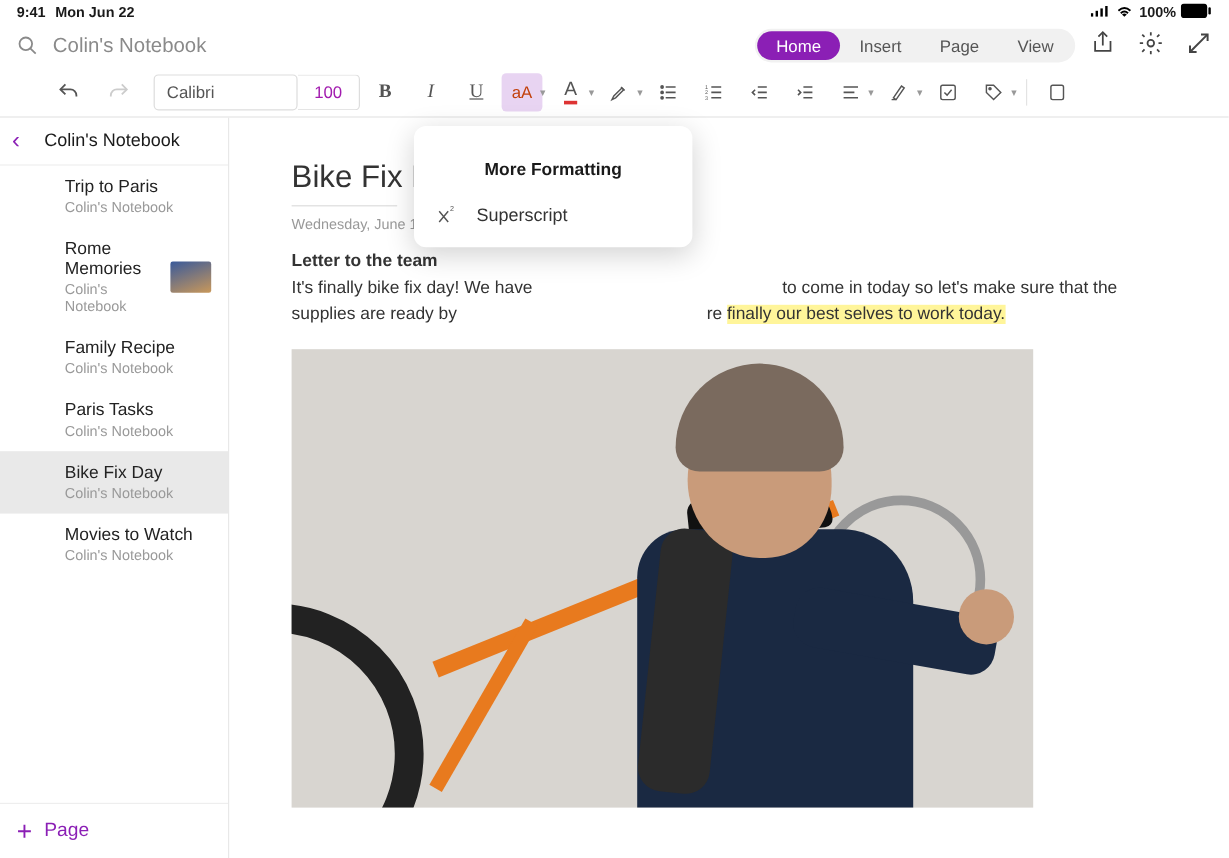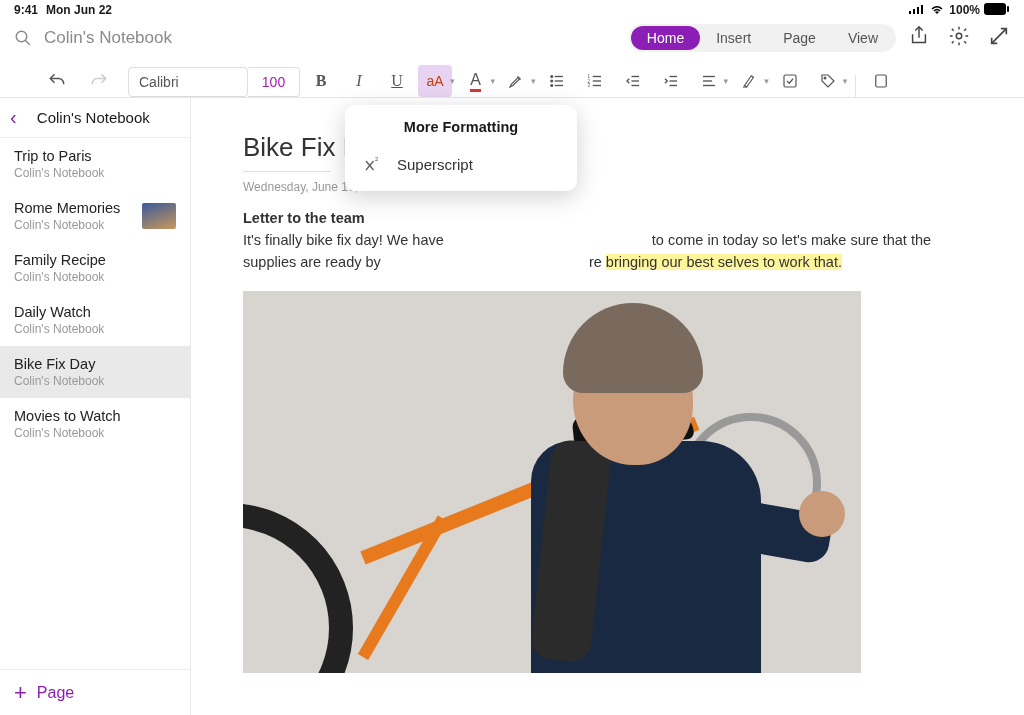--- a/index.html
+++ b/index.html
@@ -8,37 +8,37 @@
   .status-left { display: flex; gap: 8px; }
   .status-right { display: flex; align-items: center; gap: 4px; }
   .header-row { height: 36px; display: flex; align-items: center; padding: 0 14px; gap: 12px; }
   .search-icon { width:18px; height:18px; color:#8a8a8a; flex-shrink:0; }
   .search-placeholder { color:#8a8a8a; font-size: 17px; flex:1; }
   .tabs { display:flex; gap:0; background:#f1f1f1; border-radius:18px; padding:2px; }
   .tab { padding:4px 16px; font-size:14px; color:#555; border-radius:16px; }
   .tab.active { background:#8b1fb5; color:#fff; }
   .header-actions { display:flex; gap:18px; margin-left:auto; }
   .header-actions svg { width:22px; height:22px; color:#444; }
-  .toolbar { height: 42px; border-bottom:1px solid #e5e5e5; display:flex; align-items:flex-end; padding:0 10px; gap:4px; }
+  .toolbar { height: 42px; border-bottom:1px solid #e5e5e5; display:flex; align-items:center; padding:0 10px; gap:4px; }
   .tb-btn { width:34px; height:32px; display:flex; align-items:center; justify-content:center; border-radius:4px; color:#555; font-size:16px; }
   .tb-btn svg { width:18px; height:18px; }
   .tb-btn.selected { background:#e8d4f2; color:#c2410c; }
   .tb-dropdown { display:flex; align-items:center; }
   .tb-caret { font-size:9px; color:#999; margin-left:-2px; }
   .font-box { width:120px; height:30px; border:1px solid #ddd; border-radius:4px; display:flex; align-items:center; padding:0 10px; font-size:14px; color:#555; }
   .size-box { width:52px; height:30px; border:1px solid #ddd; border-left:none; border-radius:0 4px 4px 0; display:flex; align-items:center; justify-content:center; font-size:14px; color:#a21caf; margin-left:-4px; }
   .body { display:flex; height: 617px; }
   .sidebar { width:191px; border-right:1px solid #e8e8e8; display:flex; flex-direction:column; }
   .sidebar-header { height:40px; display:flex; align-items:center; gap:8px; padding:0 10px; border-bottom:1px solid #eee; }
   .back-chevron { color:#8b1fb5; font-size:20px; }
   .sidebar-title { font-size:15px; font-weight:500; flex:1; text-align:center; margin-right:18px; }
   .note-list { flex:1; overflow:auto; }
   .note-item { padding:10px 14px; display:flex; align-items:center; gap:8px; }
   .note-item.selected { background:#e9e9e9; }
-  .note-text { flex:1; }
+  .note-text { flex:1;margin-left:40px; }
   .note-title { font-size:14.5px; color:#222; }
   .note-sub { font-size:12px; color:#999; margin-top:2px; }
   .note-thumb { width:34px; height:26px; background:linear-gradient(160deg,#3a5a9a,#c9985a); border-radius:2px; }
   .sidebar-footer { height:46px; display:flex; align-items:center; gap:10px; padding:0 14px; color:#8b1fb5; border-top:1px solid #eee; }
   .plus { font-size:22px; font-weight:300; }
   .page { flex:1; position:relative; padding:34px 52px; }
   .page-title { font-size:26px; font-weight:400; color:#333; }
   .title-underline { height:1px; background:#ddd; width:88px; margin-top:8px; }
   .date { font-size:12px; color:#999; margin-top:8px; }
   .content { margin-top:14px; font-size:14.5px; line-height:1.5; color:#333; }
@@ -51,21 +51,21 @@
   .frame-bar { position:absolute; height:14px; background:#e87a1e; transform-origin:left center; }
   .seat { position:absolute; width:120px; height:34px; background:#111; border-radius:16px 40px 10px 10px; left:330px; top:120px; transform:rotate(-6deg); }
   .person-head { position:absolute; width:120px; height:130px; background:#c99b7a; border-radius:50% 50% 46% 50%; right:168px; top:44px; }
   .beanie { position:absolute; width:140px; height:90px; background:#7a6a5e; border-radius:70px 70px 20px 20px; right:158px; top:12px; }
   .person-body { position:absolute; width:230px; height:260px; background:#1a2942; border-radius:40px 60px 20px 20px; right:100px; top:150px; }
   .scarf { position:absolute; width:60px; height:220px; background:#2b2b2b; right:260px; top:150px; border-radius:20px; transform:rotate(6deg); }
   .arm { position:absolute; width:170px; height:50px; background:#1a2942; right:30px; top:210px; border-radius:20px; transform:rotate(10deg); }
   .hand { position:absolute; width:46px; height:46px; background:#c99b7a; border-radius:50%; right:16px; top:200px; }
   
   .dropdown { position:absolute; left:345px; top:105px; width:232px; background:#fff; border-radius:10px; box-shadow:0 6px 24px rgba(0,0,0,0.18); padding:14px 0 8px; }
-  .dd-header { font-size:14.5px; font-weight:600; text-align:center; padding-bottom:10px; }
+  .dd-header { font-size:14.5px; font-weight:600; text-align:center; padding-bottom:10px;margin-top:15px; }
   .dd-item { display:flex; align-items:center; gap:16px; padding:10px 18px; font-size:15px; color:#333; }
   .dd-item svg { width:18px; height:18px; color:#555; flex-shrink:0; }
   .undo-redo { display:flex; gap:8px; padding:0 8px 0 30px; }
   .undo-redo svg { width:20px; height:20px; }
   .redo { color:#ccc; }
 </style>
 </head>
 <body>
 
 <div class="status-bar">
@@ -269,21 +269,21 @@
         <div class="note-thumb"></div>
       </div>
       <div class="note-item">
         <div class="note-text">
             <div class="note-title">Family Recipe</div>
             <div class="note-sub">Colin's Notebook</div>
           </div>
       </div>
       <div class="note-item">
         <div class="note-text">
-            <div class="note-title">Daily Watch</div>
+            <div class="note-title">Paris Tasks</div>
             <div class="note-sub">Colin's Notebook</div>
           </div>
       </div>
       <div class="note-item selected">
         <div class="note-text">
             <div class="note-title">Bike Fix Day</div>
             <div class="note-sub">Colin's Notebook</div>
           </div>
       </div>
       <div class="note-item">
@@ -304,21 +304,21 @@
     <div class="title-underline"></div>
     <div class="date">Wednesday, June 17, 2020</div>
     <div class="content">
       <span class="bold">Letter to the team</span><br>
       <span>It's finally bike fix day! We have </span>
       <span style="display:inline-block;width:200px;"></span>
       <span> to come in today so let's make sure that the</span><br>
       <span>supplies are ready by </span>
       <span style="display:inline-block;width:200px;"></span>
       <span>re </span>
-      <span class="hl">bringing our best selves to work that.</span>
+      <span class="hl">finally our best selves to work today.</span>
     </div>
     <div class="photo">
       <div class="wheel l"></div>
       <div class="frame-bar" style="width:360px;left:120px;top:260px;transform:rotate(-22deg);"></div>
       <div class="frame-bar" style="width:200px;left:360px;top:156px;transform:rotate(56deg);"></div>
       <div class="frame-bar" style="width:160px;left:120px;top:360px;transform:rotate(-60deg);height:12px;"></div>
       <div class="seat"></div>
       <div class="wheel r"></div>
       <div class="person-body"></div>
       <div class="scarf"></div>

